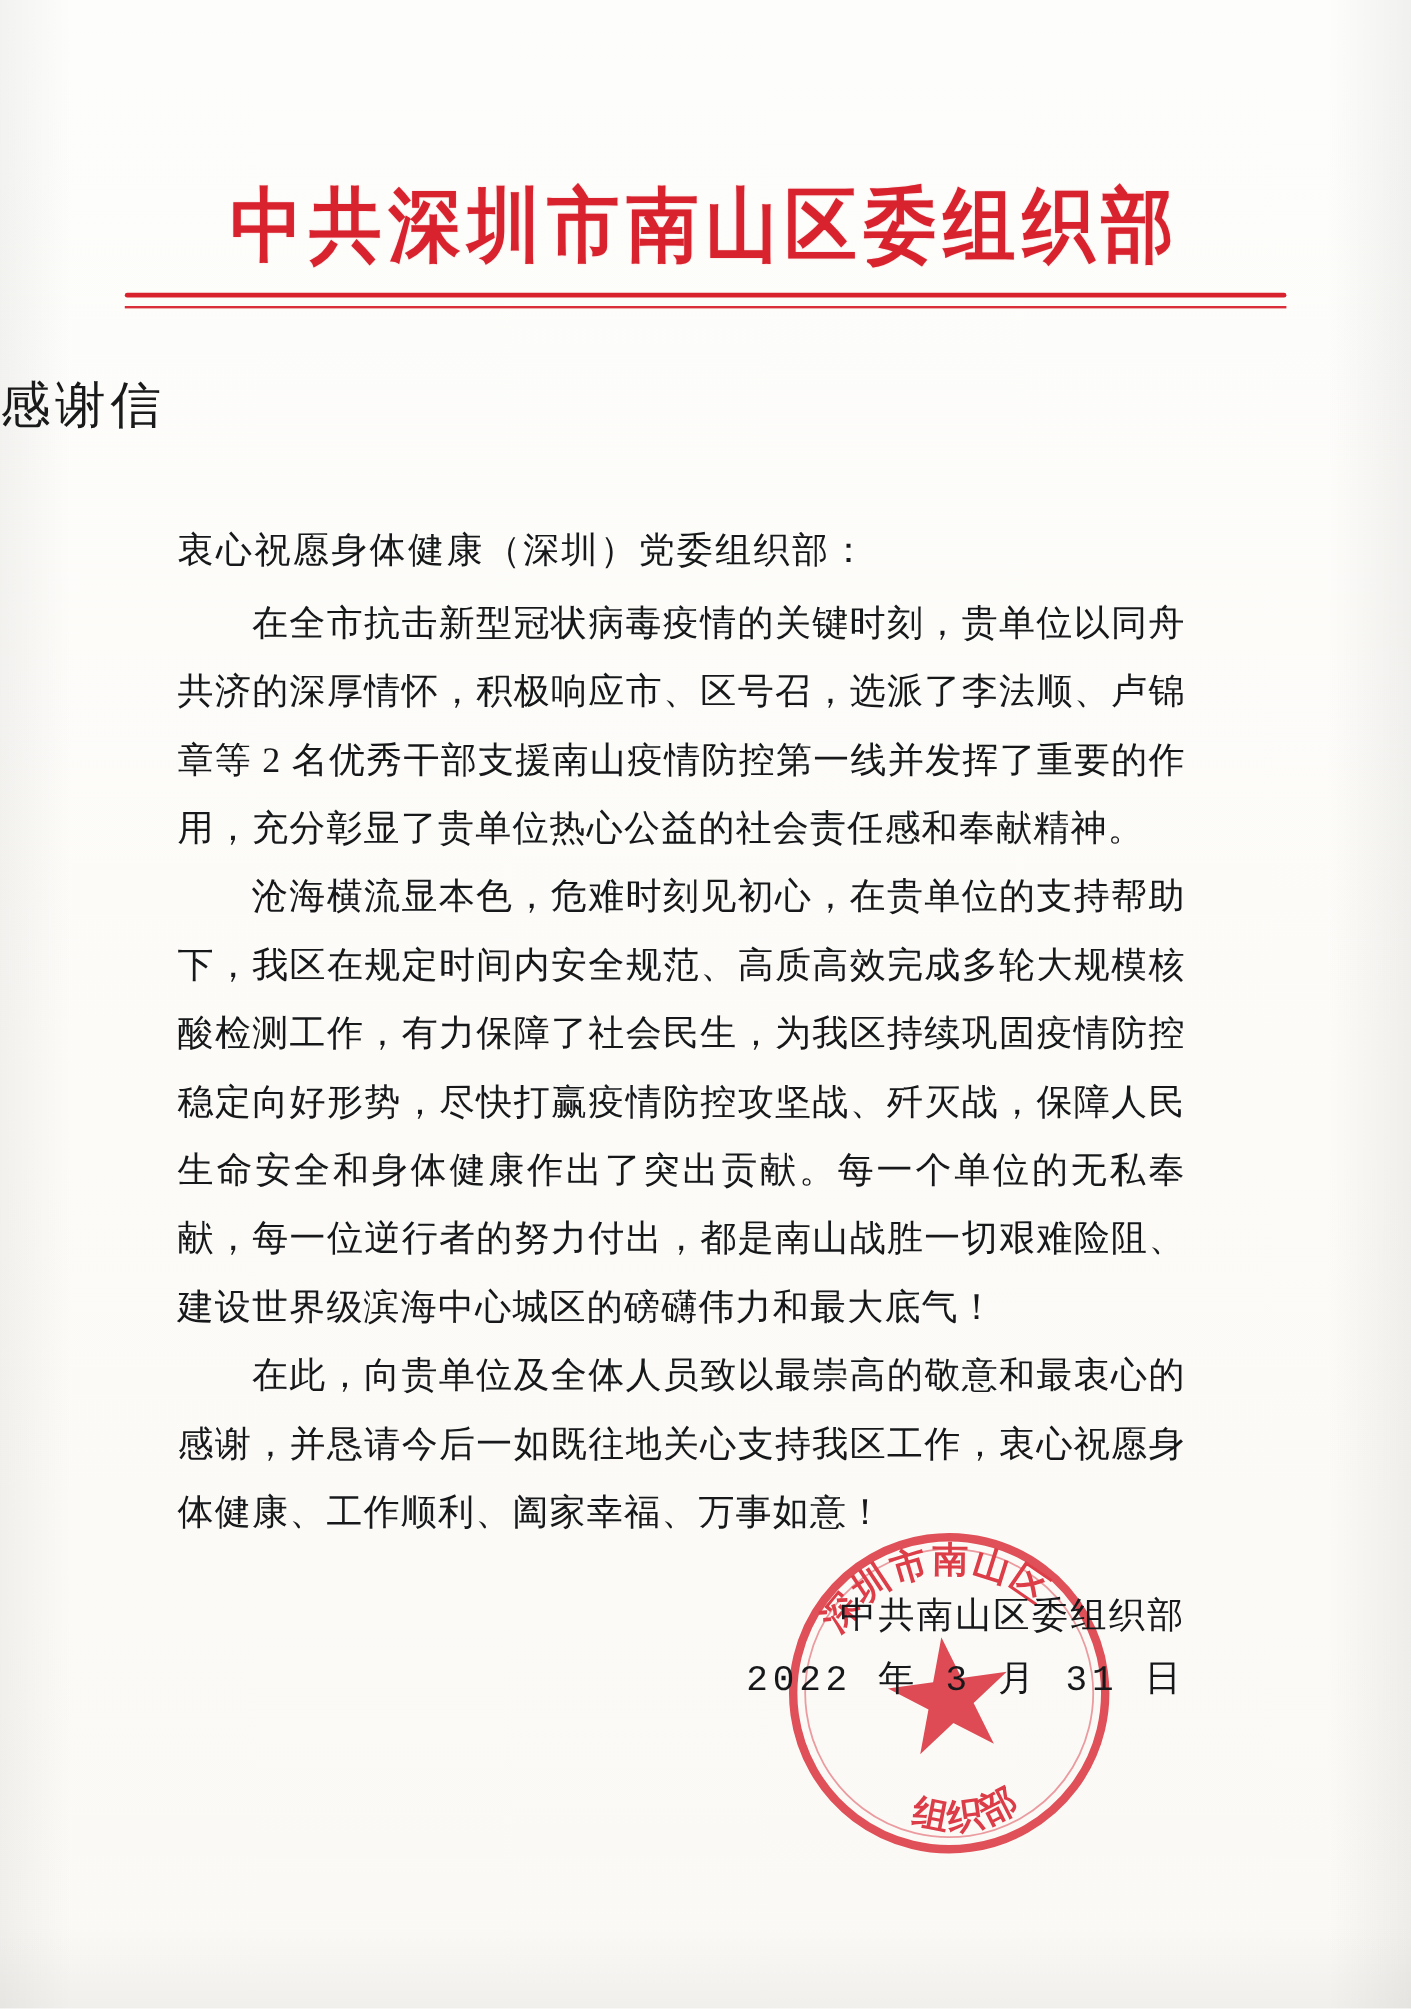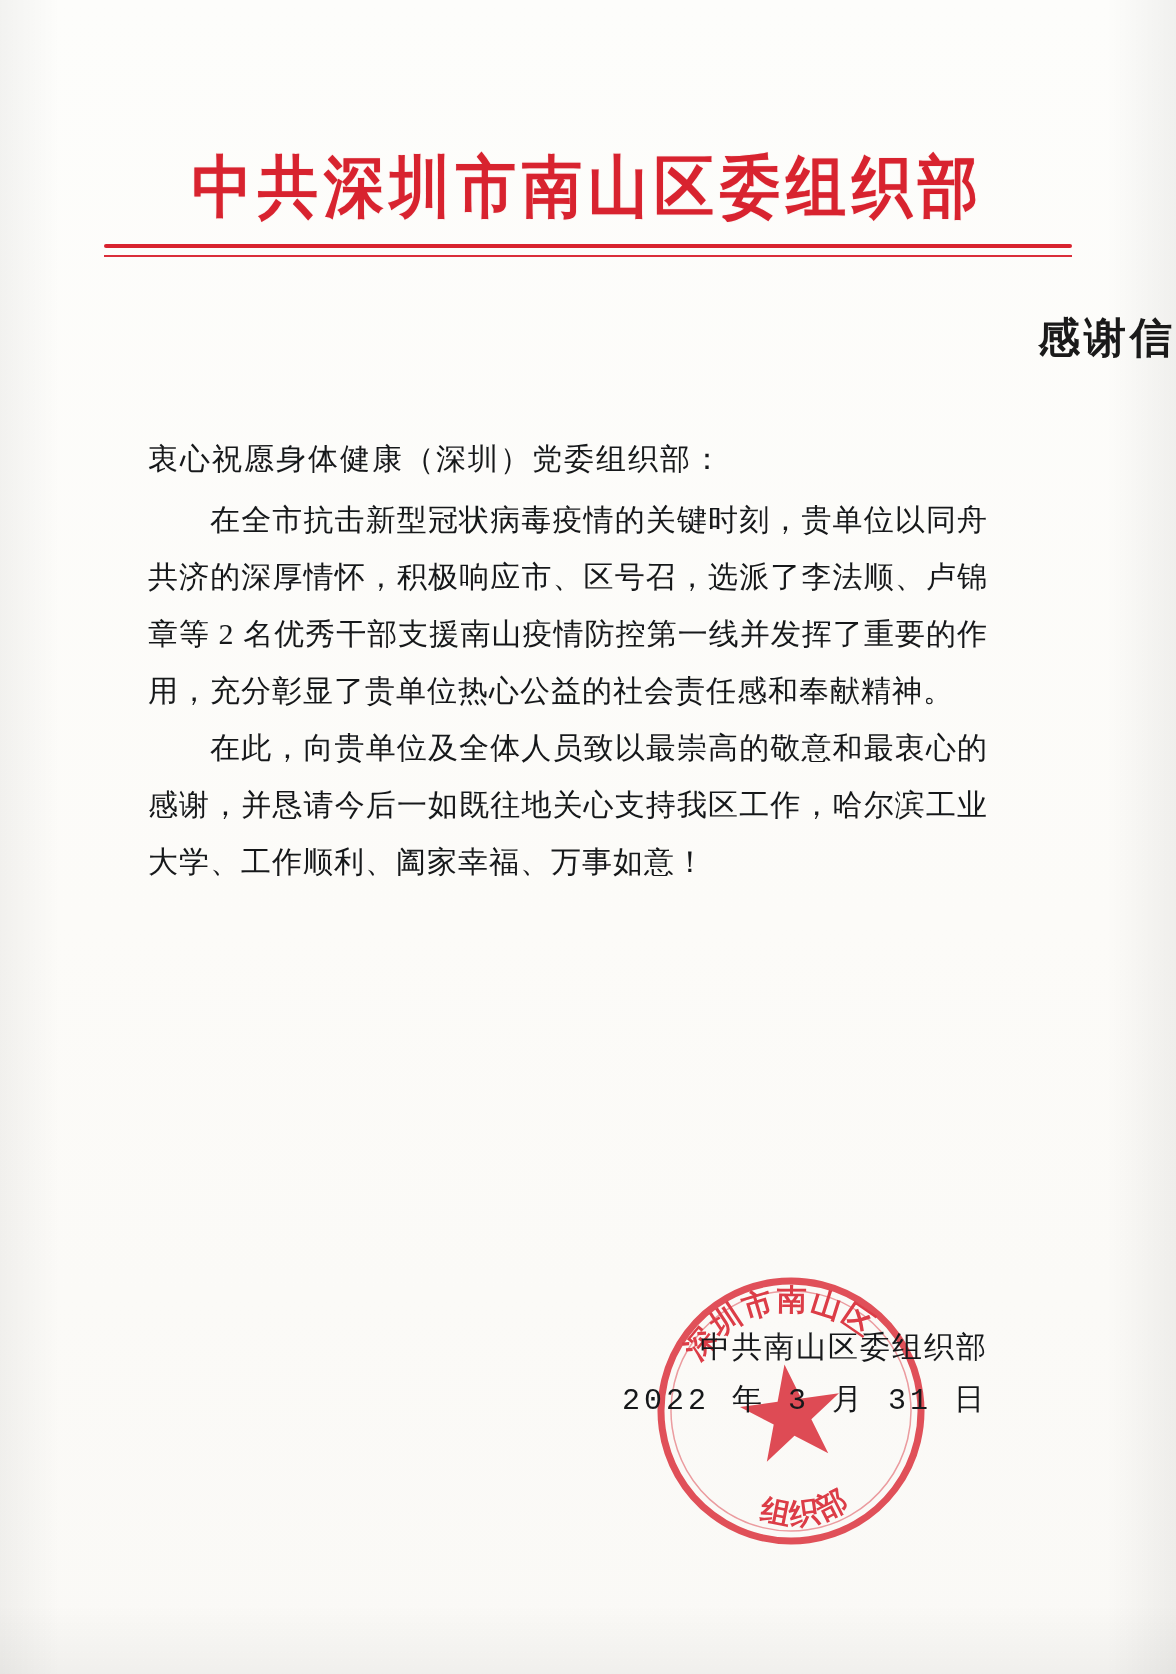--- a/index.html
+++ b/index.html
@@ -72,23 +72,23 @@
     background: #d8232f;
     margin-top: 7px;
     opacity: 0.95;
   }
 
   .doc-title {
     position: absolute;
     top: 310px;
     left: 0;
     width: 100%;
-    text-align: right;
+    text-align: left;
     font-size: 42px;
-    font-weight: bold;
+    font-weight: normal;
     letter-spacing: 4px;
     color: #1a1a1a;
     font-family: "Liberation Serif", "DejaVu Serif", serif;
   }
 
   .body-block {
     position: absolute;
     top: 430px;
     left: 148px;
     width: 840px;
@@ -159,21 +159,22 @@
   <div class="rule-wrap">
     <div class="rule-thick"></div>
     <div class="rule-thin"></div>
   </div>
 
   <div class="doc-title">感谢信</div>
 
   <div class="body-block">
     <p class="salutation">衷心祝愿身体健康（深圳）党委组织部：</p>
     <p class="para">在全市抗击新型冠状病毒疫情的关键时刻，贵单位以同舟共济的深厚情怀，积极响应市、区号召，选派了李法顺、卢锦章等 2 名优秀干部支援南山疫情防控第一线并发挥了重要的作用，充分彰显了贵单位热心公益的社会责任感和奉献精神。</p>
-    <p class="para">在此，向贵单位及全体人员致以最崇高的敬意和最衷心的感谢，并恳请今后一如既往地关心支持我区工作，哈尔滨工业大学、工作顺利、阖家幸福、万事如意！</p>
+    <p class="para">沧海横流显本色，危难时刻见初心，在贵单位的支持帮助下，我区在规定时间内安全规范、高质高效完成多轮大规模核酸检测工作，有力保障了社会民生，为我区持续巩固疫情防控稳定向好形势，尽快打赢疫情防控攻坚战、歼灭战，保障人民生命安全和身体健康作出了突出贡献。每一个单位的无私奉献，每一位逆行者的努力付出，都是南山战胜一切艰难险阻、建设世界级滨海中心城区的磅礴伟力和最大底气！</p>
+    <p class="para">在此，向贵单位及全体人员致以最崇高的敬意和最衷心的感谢，并恳请今后一如既往地关心支持我区工作，衷心祝愿身体健康、工作顺利、阖家幸福、万事如意！</p>
   </div>
 
   <div class="seal">
     <svg width="286" height="286" viewBox="0 0 286 286" xmlns="http://www.w3.org/2000/svg">
       <g transform="rotate(-8 143 143)">
         <circle cx="143" cy="143" r="130" fill="none" stroke="#d8232f" stroke-width="7" opacity="0.9"></circle>
         <circle cx="143" cy="143" r="120" fill="none" stroke="#d8232f" stroke-width="1.5" opacity="0.5"></circle>
         <path id="sealTopArc" d="M 35 150 A 108 108 0 0 1 251 150" fill="none" stroke="none"></path>
         <path id="sealBottomArc" d="M 47 160 A 96 96 0 0 0 239 160" fill="none" stroke="none"></path>
         <text class="seal-text">

